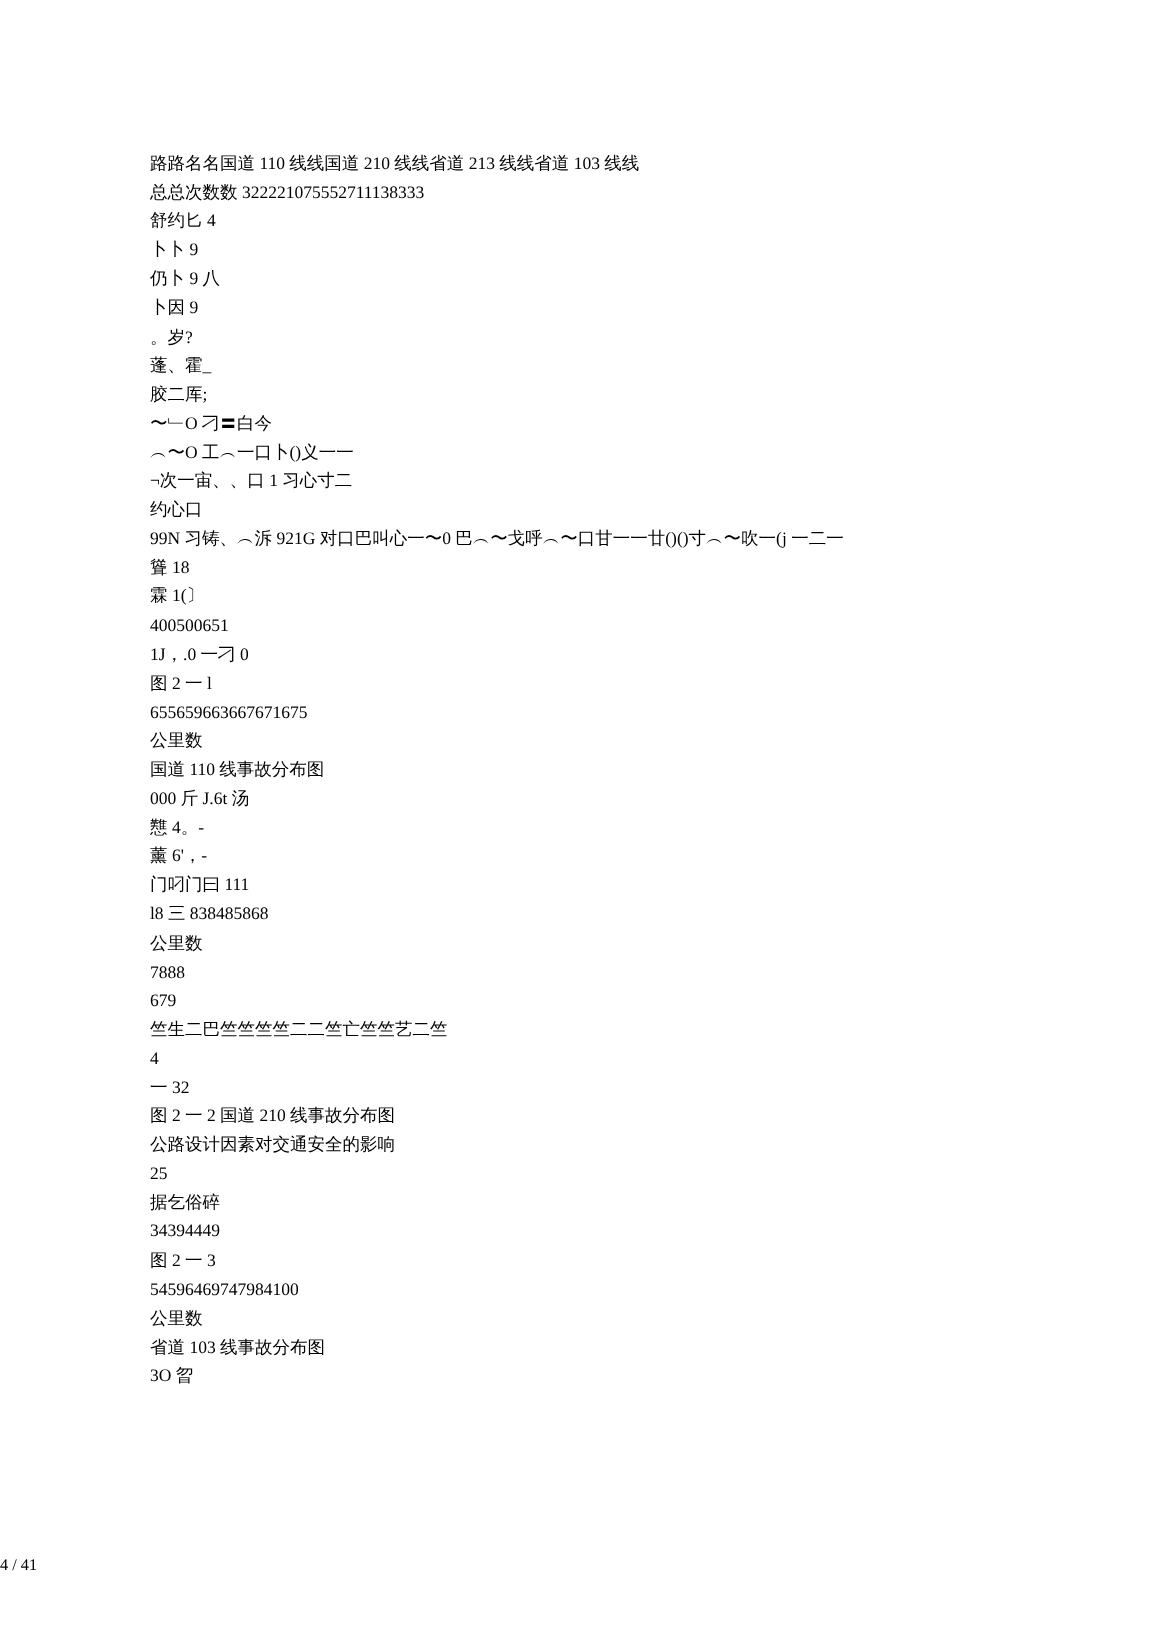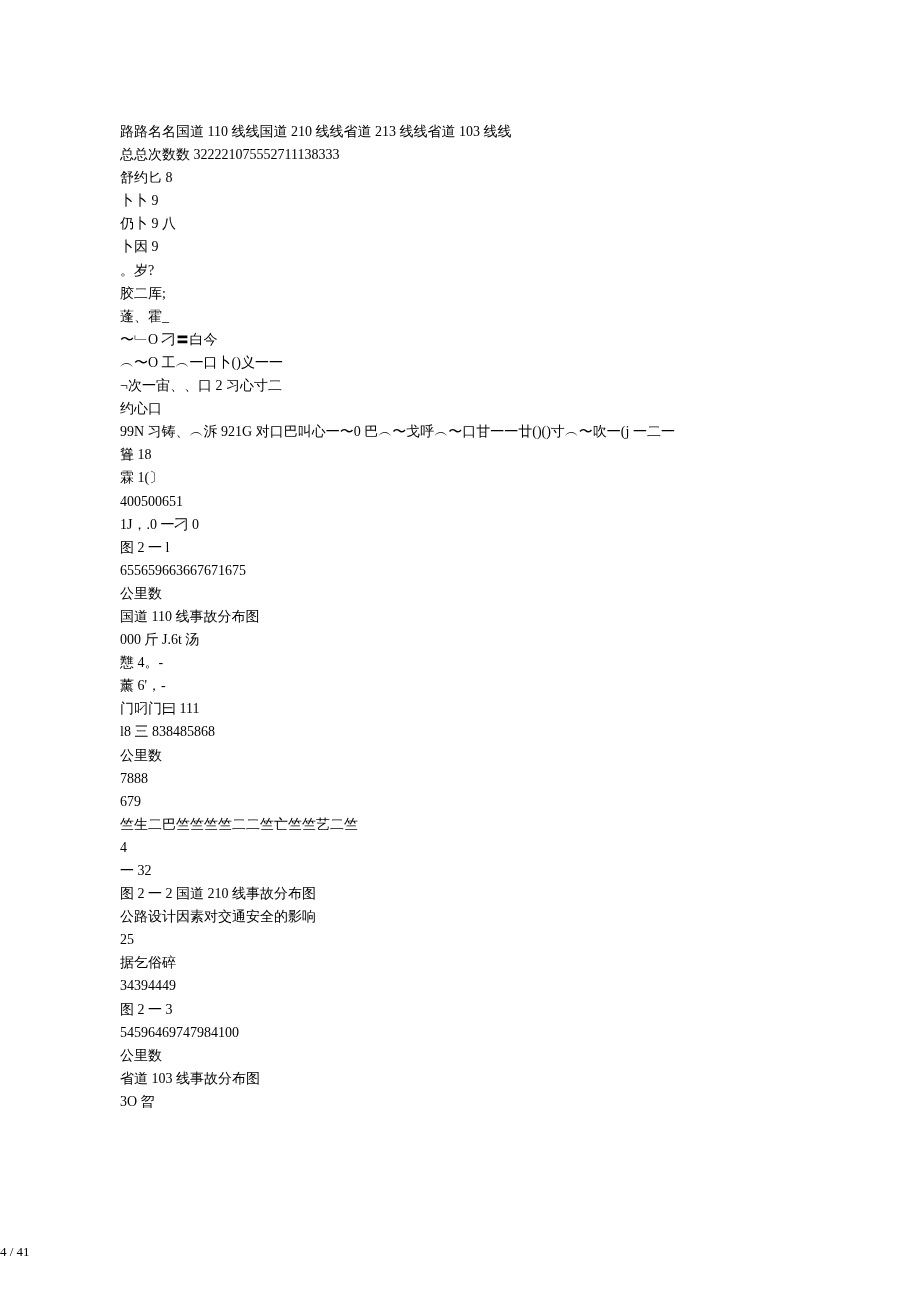--- a/index.html
+++ b/index.html
@@ -33,30 +33,30 @@
     font-size: 13px;
   }
 </style>
 </head>
 <body>
 
 <div class="page">
   <div class="content">
     <div class="line">路路名名国道 110 线线国道 210 线线省道 213 线线省道 103 线线</div>
     <div class="line">总总次数数 322221075552711138333</div>
-    <div class="line">舒约匕 8</div>
+    <div class="line">舒约匕 4</div>
     <div class="line">卜卜 9</div>
     <div class="line">仍卜 9 八</div>
     <div class="line">卜因 9</div>
     <div class="line">。岁?</div>
+    <div class="line">蓬、霍_</div>
     <div class="line">胶二厍;</div>
-    <div class="line">蓬、霍_</div>
     <div class="line">〜﹂O 刁〓白今</div>
     <div class="line">︵〜O 工︵一口卜()义一一</div>
-    <div class="line">¬次一宙、、口 2 习心寸二</div>
+    <div class="line">¬次一宙、、口 1 习心寸二</div>
     <div class="line">约心口</div>
     <div class="line">99N 习铸、︵泝 921G 对口巴叫心一〜0 巴︵〜戈呼︵〜口甘一一廿()()寸︵〜吹一(j 一二一</div>
     <div class="line">聳 18</div>
     <div class="line">霖 1(〕</div>
     <div class="line">400500651</div>
     <div class="line">1J，.0 一刁 0</div>
     <div class="line">图 2 一 l</div>
     <div class="line">655659663667671675</div>
     <div class="line">公里数</div>
     <div class="line">国道 110 线事故分布图</div>

